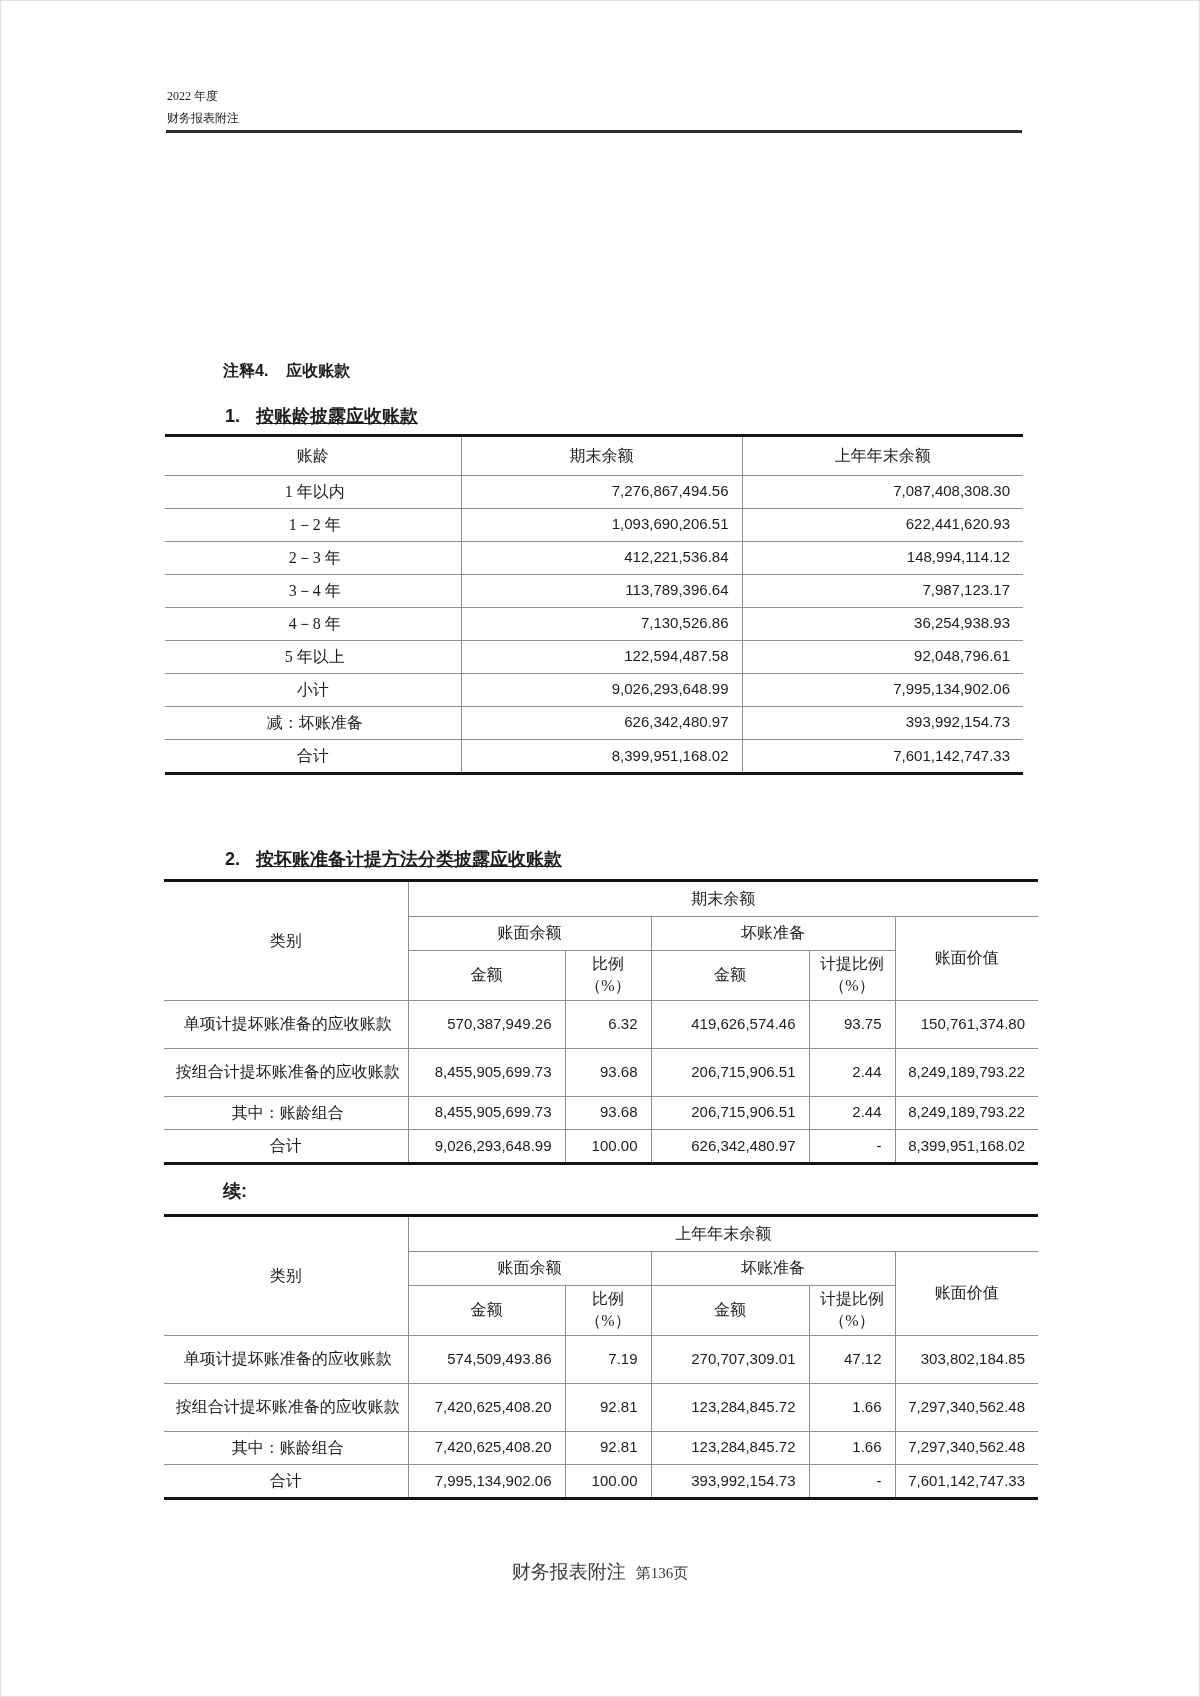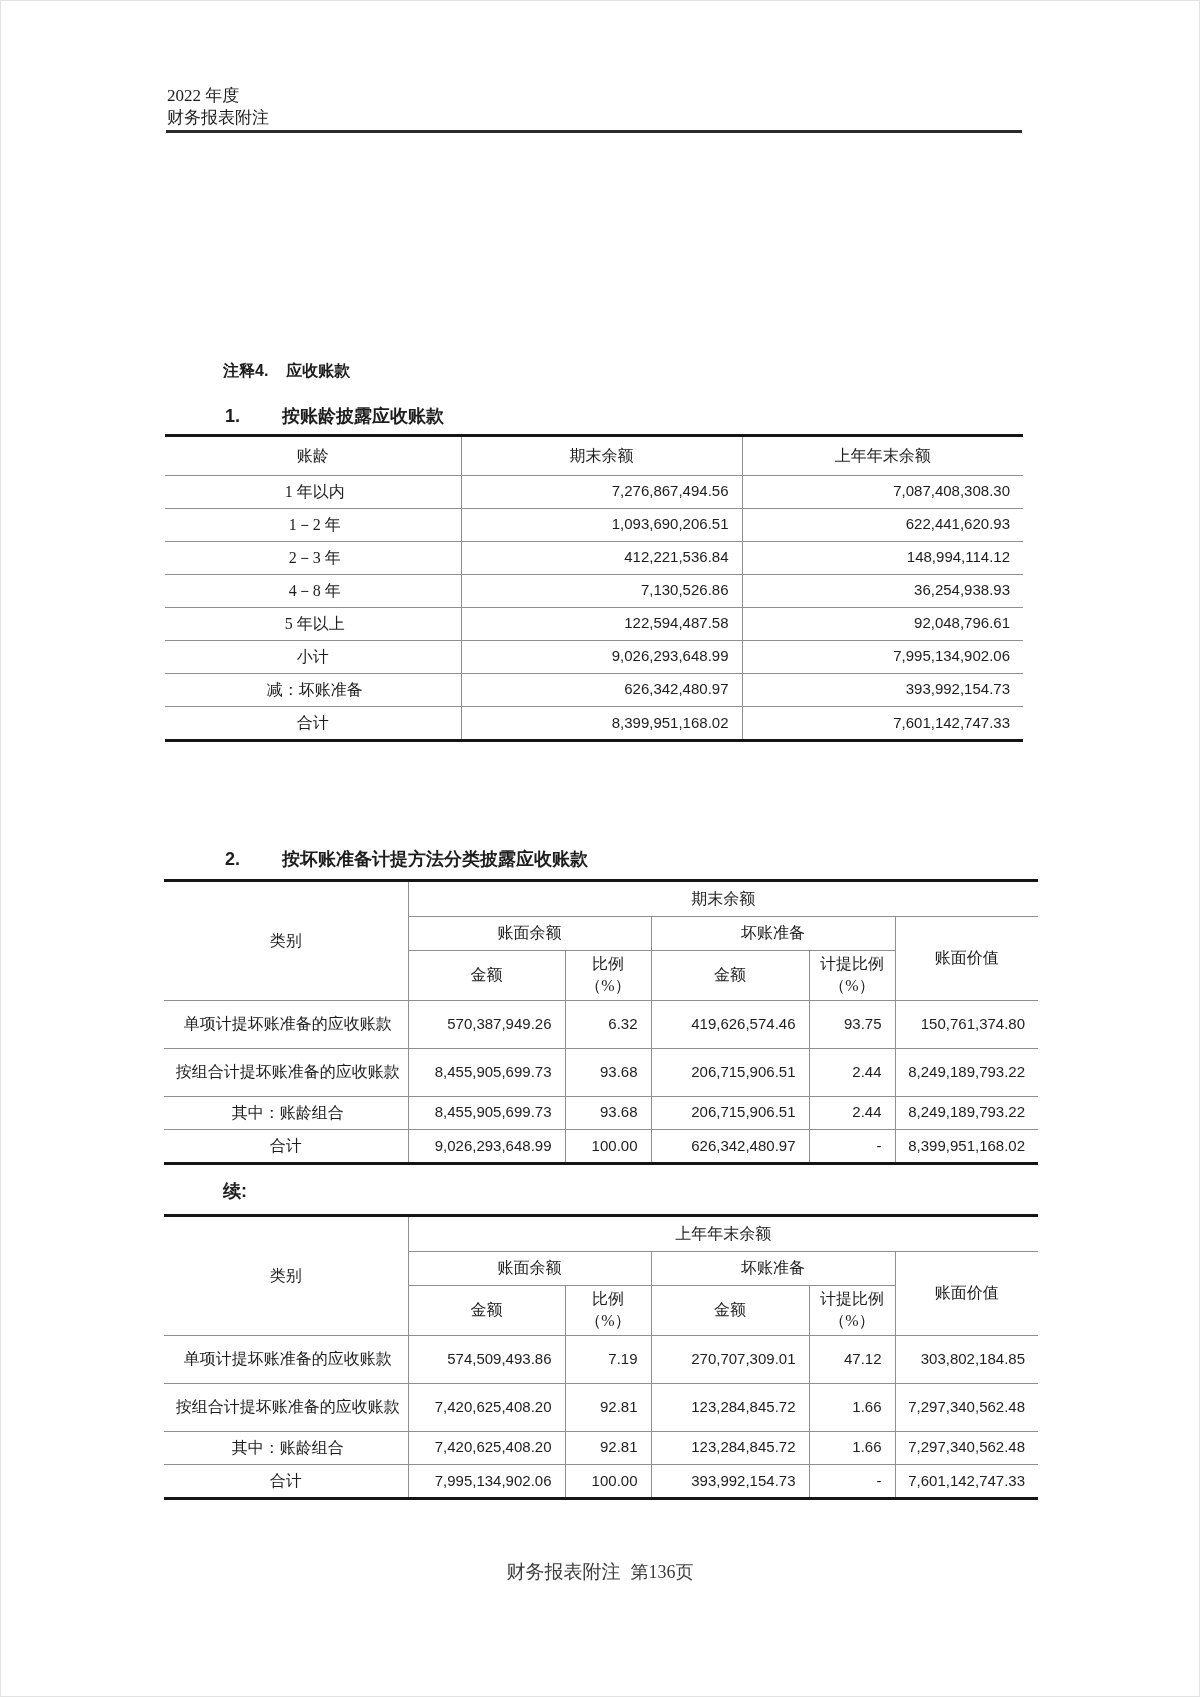--- a/index.html
+++ b/index.html
@@ -7,30 +7,30 @@
     position:relative;
     width:1200px;height:1697px;
     background:#ffffff;
     border:1px solid #e2e2e2;
     box-sizing:border-box;
     font-family:"Liberation Serif","DejaVu Serif",serif;
     color:#1d1d1d;
     overflow:hidden;
   }
   
-  .doc-header{position:absolute;top:84px;left:166px;font-size:17px;line-height:22px;}
+  .doc-header{position:absolute;top:84px;left:166px;font-size:12px;line-height:22px;}
   .header-rule{position:absolute;top:129px;left:165px;width:856px;height:3px;background:#2b2b2b;}
 
   
   .note-title{position:absolute;top:360px;left:222px;font-size:16px;font-weight:bold;
     font-family:"Liberation Sans","DejaVu Sans",sans-serif;}
   .note-title .ttl-text{margin-left:18px;}
   .sec-title{position:absolute;left:224px;font-size:18px;font-weight:bold;
     font-family:"Liberation Sans","DejaVu Sans",sans-serif;}
-  .sec-title .ttl-text{margin-left:42px;}
+  .sec-title .ttl-text{margin-left:16px;text-decoration:underline;}
   .sec1{top:403px;}
   .sec2{top:846px;}
   .continued{position:absolute;top:1178px;left:222px;font-size:18px;font-weight:bold;
     font-family:"Liberation Sans","DejaVu Sans",sans-serif;}
 
   
   .tbl-wrap{position:absolute;border-top:3px solid #151515;border-bottom:3px solid #151515;}
   .tw1{top:433px;left:164px;width:858px;}
   .tw2{top:878px;left:163px;width:874px;}
   .tw3{top:1213px;left:163px;width:874px;}
@@ -45,21 +45,21 @@
   .h38{height:38px;}
   .h33{height:33px;}
   .h34{height:34px;}
   .h50{height:50px;}
   .h48{height:48px;}
   .stack span{display:block;}
 
   
   .doc-footer{position:absolute;top:1558px;left:0;width:100%;text-align:center;color:#3c3c3c;}
   .doc-footer .f-main{font-size:19px;}
-  .doc-footer .f-page{font-size:18px;margin-left:10px;}
+  .doc-footer .f-page{font-size:15px;margin-left:10px;}
 </style>
 </head>
 <body>
 
 <div class="page">
 
   <div class="doc-header">
     <div>2022 年度</div>
     <div>财务报表附注</div>
   </div>
@@ -97,20 +97,25 @@
           <td class="lbl">1－2 年</td>
           <td class="num">1,093,690,206.51</td>
           <td class="num">622,441,620.93</td>
         </tr>
         <tr class="h33">
           <td class="lbl">2－3 年</td>
           <td class="num">412,221,536.84</td>
           <td class="num">148,994,114.12</td>
         </tr>
         <tr class="h33">
+          <td class="lbl">3－4 年</td>
+          <td class="num">113,789,396.64</td>
+          <td class="num">7,987,123.17</td>
+        </tr>
+        <tr class="h33">
           <td class="lbl">4－8 年</td>
           <td class="num">7,130,526.86</td>
           <td class="num">36,254,938.93</td>
         </tr>
         <tr class="h33">
           <td class="lbl">5 年以上</td>
           <td class="num">122,594,487.58</td>
           <td class="num">92,048,796.61</td>
         </tr>
         <tr class="h33">

